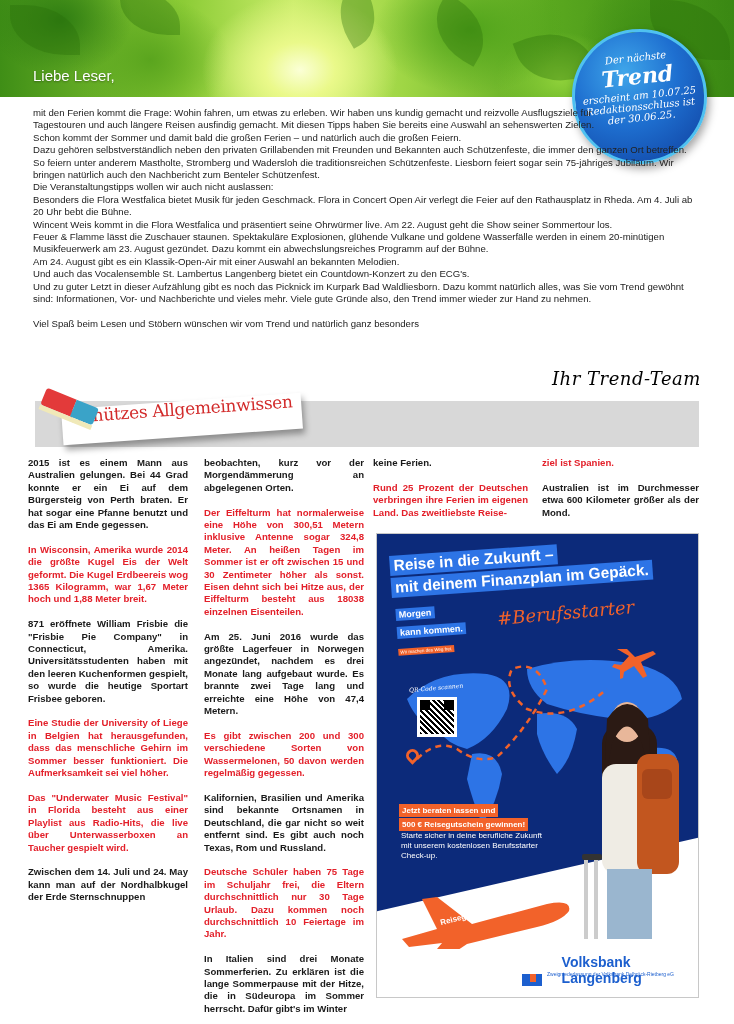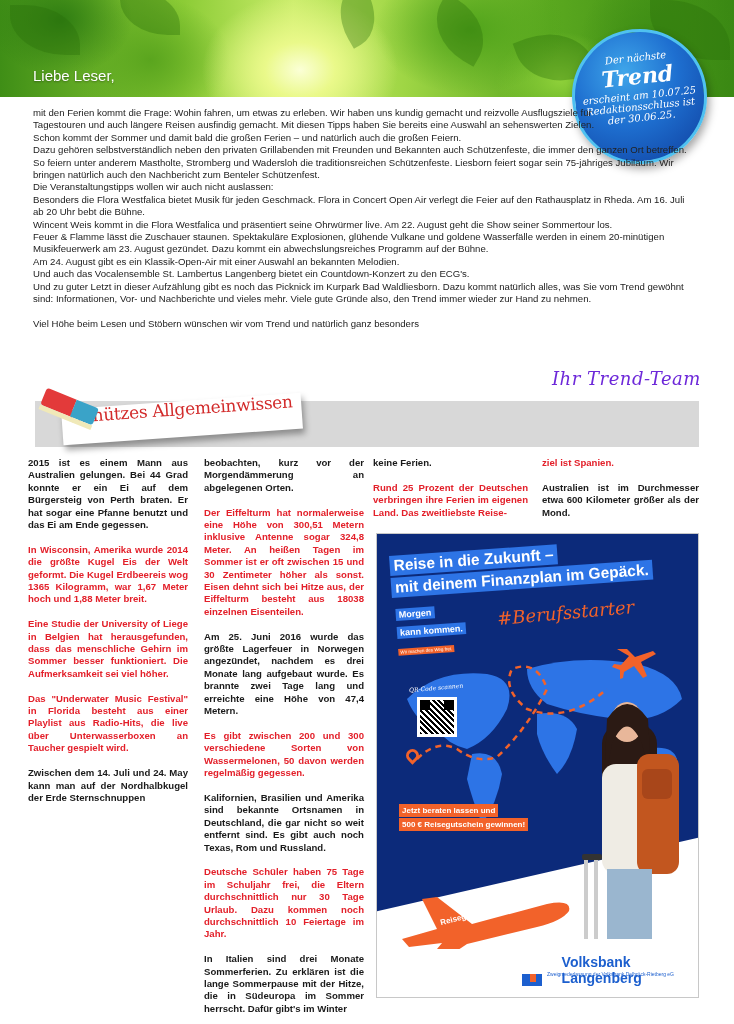--- a/index.html
+++ b/index.html
@@ -39,21 +39,21 @@
 
     
     .intro {
       position: absolute; left: 33px; top: 107px; width: 660px;
       font-size: 9.6px; line-height: 12.4px; color: #222;
     }
     .intro p { margin: 0; }
     .intro .gap { height: 12.4px; }
     .signature {
       position: absolute; left: 552px; top: 368px; font-family: "DejaVu Serif", serif; font-style: italic;
-      font-size: 18px; color: #6d28d9; letter-spacing: 0.5px;
+      font-size: 18px; color: #000000; letter-spacing: 0.5px;
     }
 
     
     .section-bar { position: absolute; left: 35px; top: 401px; width: 664px; height: 46px; background: #d8d8d8; }
     .title-paper {
       position: absolute; left: 62px; top: 401px; width: 240px; height: 36px; background: #ffffff;
       transform: rotate(-4deg); box-shadow: 2px 5px 6px rgba(0,0,0,0.35);
     }
     .section-title {
       position: absolute; left: 68px; top: 407px; font-family: "DejaVu Serif", serif; font-size: 17px; color: #d22a2a;
@@ -136,43 +136,44 @@
   <div class="b3">erscheint am 10.07.25</div>
   <div class="b3">Redaktionsschluss ist</div>
   <div class="b3">der 30.06.25.</div>
 </div>
 
 <div class="intro">
   <p style="width:600px">mit den Ferien kommt die Frage: Wohin fahren, um etwas zu erleben. Wir haben uns kundig gemacht und reizvolle Ausflugsziele für Tagestouren und auch längere Reisen ausfindig gemacht. Mit diesen Tipps haben Sie bereits eine Auswahl an sehenswerten Zielen.</p>
   <p>Schon kommt der Sommer und damit bald die großen Ferien – und natürlich auch die großen Feiern.</p>
   <p>Dazu gehören selbstverständlich neben den privaten Grillabenden mit Freunden und Bekannten auch Schützenfeste, die immer den ganzen Ort betreffen. So feiern unter anderem Mastholte, Stromberg und Wadersloh die traditionsreichen Schützenfeste. Liesborn feiert sogar sein 75-jähriges Jubiläum. Wir bringen natürlich auch den Nachbericht zum Benteler Schützenfest.</p>
   <p>Die Veranstaltungstipps wollen wir auch nicht auslassen:</p>
-  <p>Besonders die Flora Westfalica bietet Musik für jeden Geschmack. Flora in Concert Open Air verlegt die Feier auf den Rathausplatz in Rheda. Am 16. Juli ab 20 Uhr bebt die Bühne.</p>
+  <p>Besonders die Flora Westfalica bietet Musik für jeden Geschmack. Flora in Concert Open Air verlegt die Feier auf den Rathausplatz in Rheda. Am 4. Juli ab 20 Uhr bebt die Bühne.</p>
   <p>Wincent Weis kommt in die Flora Westfalica und präsentiert seine Ohrwürmer live. Am 22. August geht die Show seiner Sommertour los.</p>
   <p>Feuer &amp; Flamme lässt die Zuschauer staunen. Spektakuläre Explosionen, glühende Vulkane und goldene Wasserfälle werden in einem 20-minütigen Musikfeuerwerk am 23. August gezündet. Dazu kommt ein abwechslungsreiches Programm auf der Bühne.</p>
   <p>Am 24. August gibt es ein Klassik-Open-Air mit einer Auswahl an bekannten Melodien.</p>
   <p>Und auch das Vocalensemble St. Lambertus Langenberg bietet ein Countdown-Konzert zu den ECG's.</p>
   <p>Und zu guter Letzt in dieser Aufzählung gibt es noch das Picknick im Kurpark Bad Waldliesborn. Dazu kommt natürlich alles, was Sie vom Trend gewöhnt sind: Informationen, Vor- und Nachberichte und vieles mehr. Viele gute Gründe also, den Trend immer wieder zur Hand zu nehmen.</p>
   <div class="gap"></div>
-  <p>Viel Höhe beim Lesen und Stöbern wünschen wir vom Trend und natürlich ganz besonders</p>
+  <p>Viel Spaß beim Lesen und Stöbern wünschen wir vom Trend und natürlich ganz besonders</p>
 </div>
 <div class="signature">Ihr Trend-Team</div>
 
 <div class="section-bar"></div>
 <div class="title-paper"></div>
 <div class="section-title">Unnützes Allgemeinwissen</div>
 <div class="eraser">
   <div class="red"></div>
     <div class="blue"></div>
     <div class="side"></div>
 </div>
 
 <div class="col col1">
     <p>2015 ist es einem Mann aus Australien gelungen. Bei 44 Grad konnte er ein Ei auf dem Bürgersteig von Perth braten. Er hat sogar eine Pfanne benutzt und das Ei am Ende gegessen.</p>
     <p class="red">In Wisconsin, Amerika wurde 2014 die größte Kugel Eis der Welt geformt. Die Kugel Erdbeereis wog 1365 Kilogramm, war 1,67 Meter hoch und 1,88 Meter breit.</p>
+    <p>871 eröffnete William Frisbie die "Frisbie Pie Company" in Connecticut, Amerika. Universitätsstudenten haben mit den leeren Kuchenformen gespielt, so wurde die heutige Sportart Frisbee geboren.</p>
     <p class="red">Eine Studie der University of Liege in Belgien hat herausgefunden, dass das menschliche Gehirn im Sommer besser funktioniert. Die Aufmerksamkeit sei viel höher.</p>
     <p class="red">Das "Underwater Music Festival" in Florida besteht aus einer Playlist aus Radio-Hits, die live über Unterwasserboxen an Taucher gespielt wird.</p>
     <p>Zwischen dem 14. Juli und 24. May kann man auf der Nordhalbkugel der Erde Sternschnuppen</p>
   </div>
 <div class="col col2">
     <p>beobachten, kurz vor der Morgendämmerung an abgelegenen Orten.</p>
     <p class="red">Der Eiffelturm hat normalerweise eine Höhe von 300,51 Metern inklusive Antenne sogar 324,8 Meter. An heißen Tagen im Sommer ist er oft zwischen 15 und 30 Zentimeter höher als sonst. Eisen dehnt sich bei Hitze aus, der Eiffelturm besteht aus 18038 einzelnen Eisenteilen.</p>
     <p>Am 25. Juni 2016 wurde das größte Lagerfeuer in Norwegen angezündet, nachdem es drei Monate lang aufgebaut wurde. Es brannte zwei Tage lang und erreichte eine Höhe von 47,4 Metern.</p>
     <p class="red">Es gibt zwischen 200 und 300 verschiedene Sorten von Wassermelonen, 50 davon werden regelmäßig gegessen.</p>
     <p>Kalifornien, Brasilien und Amerika sind bekannte Ortsnamen in Deutschland, die gar nicht so weit entfernt sind. Es gibt auch noch Texas, Rom und Russland.</p>
@@ -228,20 +229,21 @@
     <rect x="25" y="185" width="45" height="70" fill="#9ab6cf"></rect>
     <rect x="2" y="175" width="4" height="80" fill="#cccccc"></rect>
     <rect x="12" y="175" width="4" height="80" fill="#cccccc"></rect>
     <rect x="0" y="170" width="20" height="6" rx="2" fill="#333"></rect>
   </svg>
 
   <div class="ad-cta">
     <span>Jetzt beraten lassen und</span>
     <span>500 € Reisegutschein gewinnen!</span>
   </div>
+  <div class="ad-body">Starte sicher in deine berufliche Zukunft mit unserem kostenlosen Berufsstarter Check-up.</div>
 
   <svg class="ad-plane" viewBox="0 0 180 80">
     <path d="M5 70 L40 60 L25 30 L40 28 L75 55 L150 35 Q175 30 172 42 Q165 52 140 58 L70 75 L40 95 L30 92 L45 74 L12 78Z" fill="#f2622a"></path>
   </svg>
   <div class="ad-plane-text">Reisegutschein gewinnen!</div>
 
   <div class="ad-logo">
     <div class="mark"></div>
     <div class="name">Volksbank Langenberg</div>
   </div>

